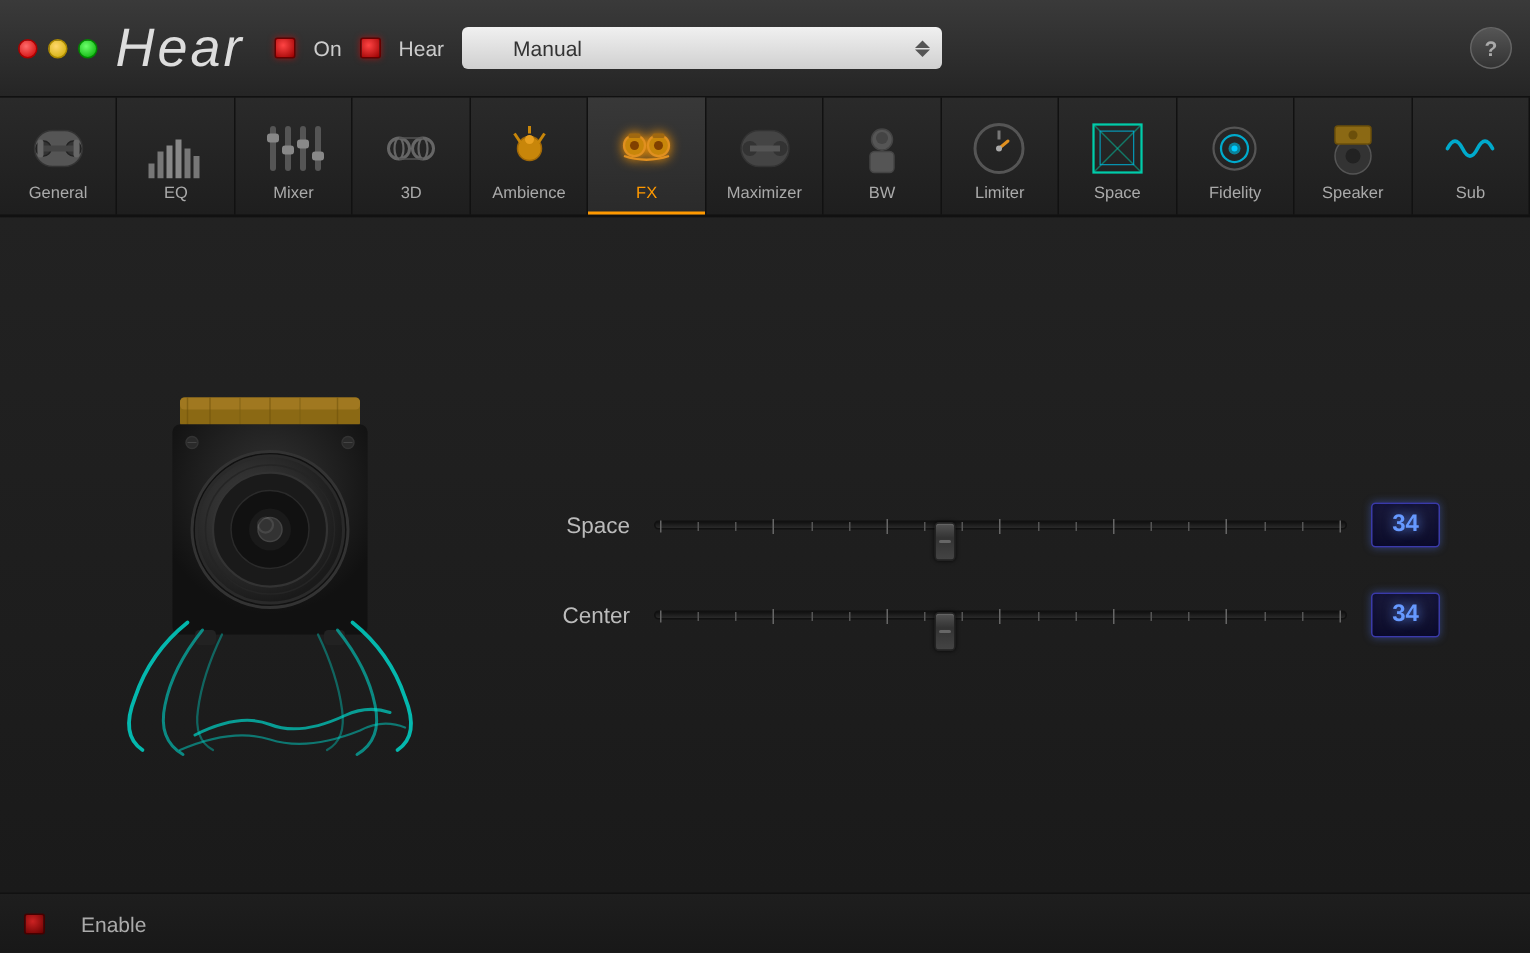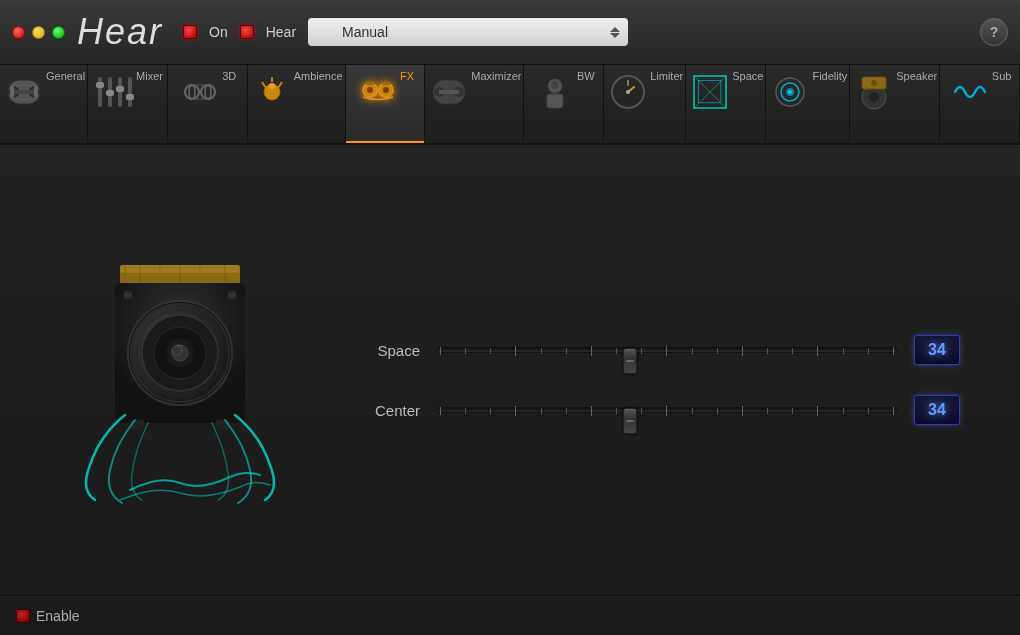--- a/index.html
+++ b/index.html
@@ -124,22 +124,22 @@
       height: 80px;
       background: linear-gradient(to bottom, #2a2a2a, #1e1e1e);
       display: flex;
       align-items: stretch;
       border-bottom: 2px solid #111;
     }
 
     .tab-item {
       flex: 1;
       display: flex;
-      flex-direction: row;
-      align-items: flex-start;
+      flex-direction: column;
+      align-items: center;
       justify-content: center;
       cursor: pointer;
       padding: 5px 2px 2px;
       border-right: 1px solid #111;
       position: relative;
     }
 
     .tab-item.active {
       background: linear-gradient(to bottom, #383838, #2a2a2a);
     }
@@ -282,21 +282,21 @@
 
     
     #bottom-bar {
       width: 100%;
       height: 40px;
       background: linear-gradient(to bottom, #1e1e1e, #181818);
       border-top: 1px solid #111;
       display: flex;
       align-items: center;
       padding: 0 16px;
-      gap: 6px;
+      gap: 24px;
     }
 
     .enable-led {
       width: 14px;
       height: 14px;
       background: radial-gradient(circle at 40% 35%, #cc2222, #660000);
       border-radius: 2px;
       border: 1px solid #440000;
     }
 
@@ -350,20 +350,33 @@
         <circle cx="10" cy="20" r="5" fill="#333" stroke="#222" stroke-width="1"></circle>
         <circle cx="30" cy="20" r="5" fill="#333" stroke="#222" stroke-width="1"></circle>
         <rect x="10" y="18" width="20" height="4" fill="#444"></rect>
         <rect x="6" y="14" width="4" height="12" rx="2" fill="#666"></rect>
         <rect x="30" y="14" width="4" height="12" rx="2" fill="#666"></rect>
       </svg>
     </div>
     <span class="tab-label">General</span>
   </div>
 
+  <div class="tab-item">
+    <div class="tab-icon">
+      <svg width="40" height="40" viewBox="0 0 40 40">
+        <rect x="2" y="30" width="4" height="10" fill="#777"></rect>
+        <rect x="8" y="22" width="4" height="18" fill="#777"></rect>
+        <rect x="14" y="18" width="4" height="22" fill="#888"></rect>
+        <rect x="20" y="14" width="4" height="26" fill="#888"></rect>
+        <rect x="26" y="20" width="4" height="20" fill="#777"></rect>
+        <rect x="32" y="25" width="4" height="15" fill="#777"></rect>
+      </svg>
+    </div>
+    <span class="tab-label">EQ</span>
+  </div>
 
   <div class="tab-item">
     <div class="tab-icon">
       <svg width="40" height="40" viewBox="0 0 40 40">
         <rect x="4" y="5" width="4" height="30" rx="2" fill="#555"></rect>
         <rect x="14" y="5" width="4" height="30" rx="2" fill="#555"></rect>
         <rect x="24" y="5" width="4" height="30" rx="2" fill="#555"></rect>
         <rect x="34" y="5" width="4" height="30" rx="2" fill="#555"></rect>
         <rect x="2" y="10" width="8" height="6" rx="2" fill="#888"></rect>
         <rect x="12" y="18" width="8" height="6" rx="2" fill="#888"></rect>

